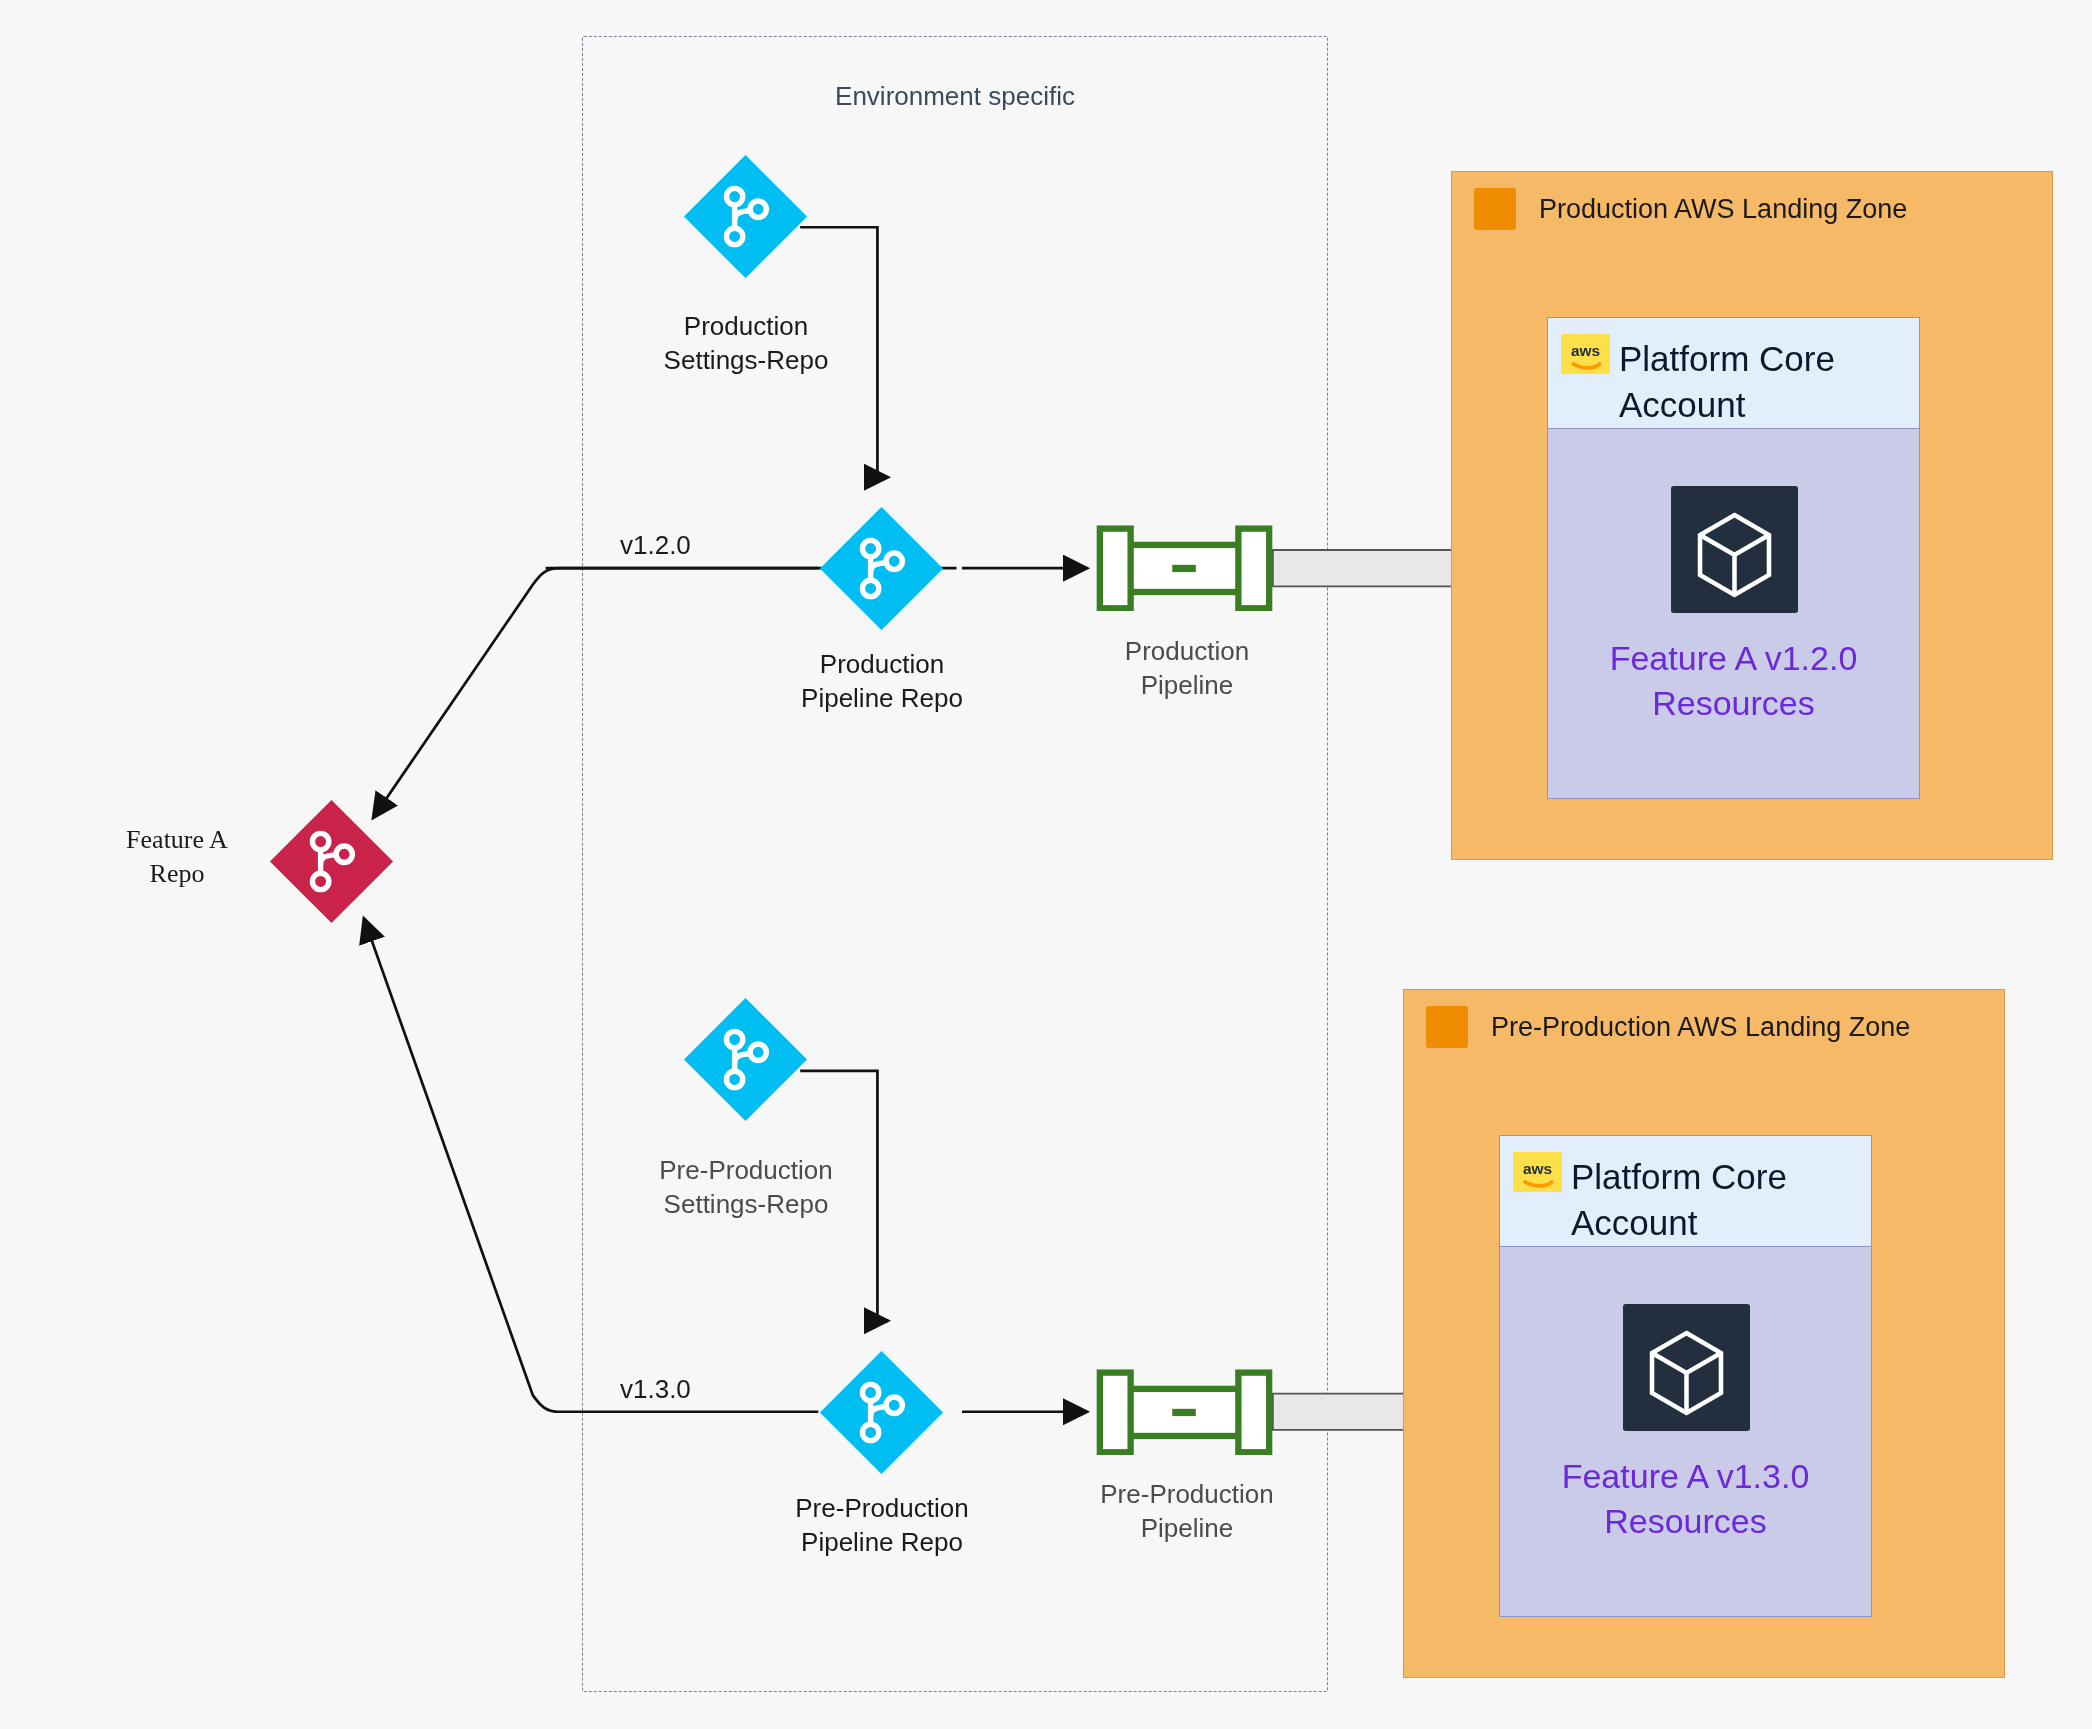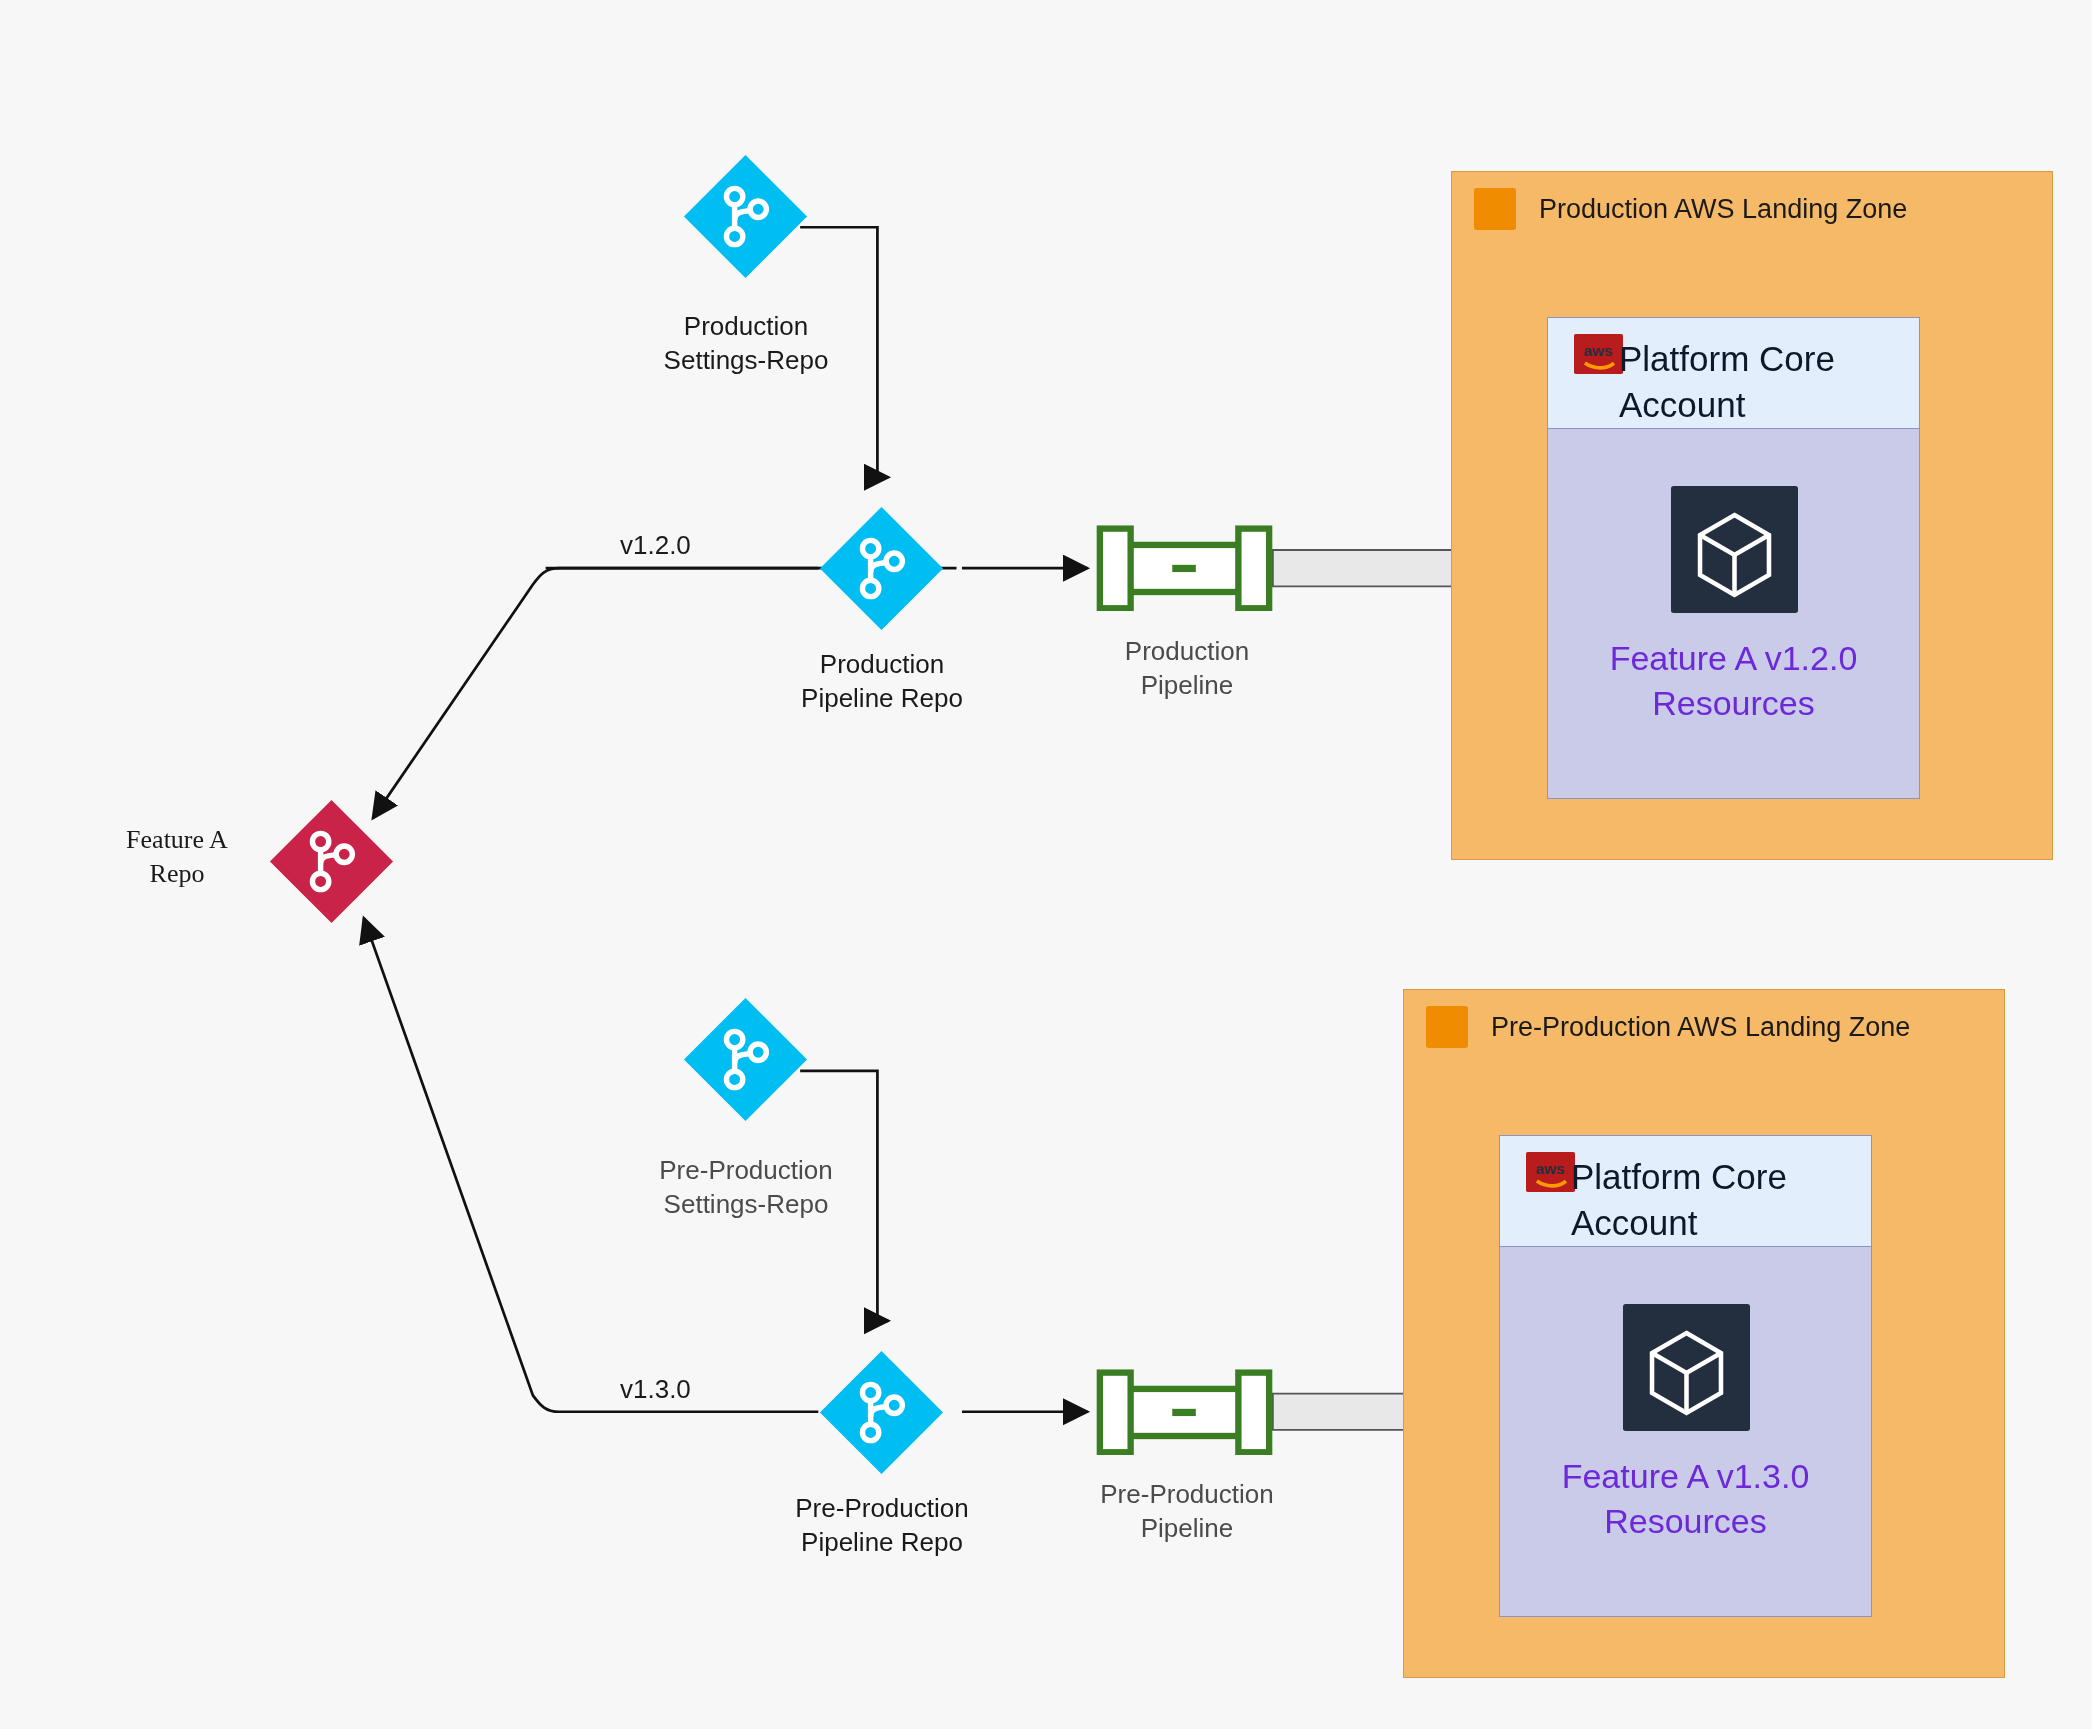--- a/index.html
+++ b/index.html
@@ -102,23 +102,22 @@
     line-height: 1.3;
     color: #0f172a;
     white-space: pre-line;
   }
   .aws-badge {
     position: absolute;
     left: 12.7px;
     top: 16.4px;
     width: 49px;
     height: 40px;
-    background: #b91c1c;
+    background: #fde047;
     border-radius: 1.8px;
-    margin-left: 13px;
   }
   .cube-box {
     position: absolute;
     width: 127px;
     height: 127px;
     background: #232f3e;
     border-radius: 2.7px;
   }
   .resource-label {
     position: absolute;
@@ -138,20 +137,23 @@
   .pipeline {
     position: absolute;
   }
 </style>
 </head>
 <body>
 
 <div id="canvas">
 
 
+  <div class="zone" style="left:582px; top:36px; width:746px; height:1656px;">
+    <div class="zone-label">Environment specific</div>
+  </div>
 
   <svg class="overlay" viewBox="0 0 2302 1902" width="2093" height="1729">
     <defs>
       <marker id="arrow" markerWidth="12" markerHeight="12" refX="9" refY="5" orient="auto">
         <path d="M0,0 L10,5 L0,10 z" fill="#111111"></path>
       </marker>
     </defs>
 
     <path d="M 880,250 L 965,250 L 965,525 L 977,525" fill="none" stroke="#111111" stroke-width="3" marker-end="url(#arrow)"></path>
 

